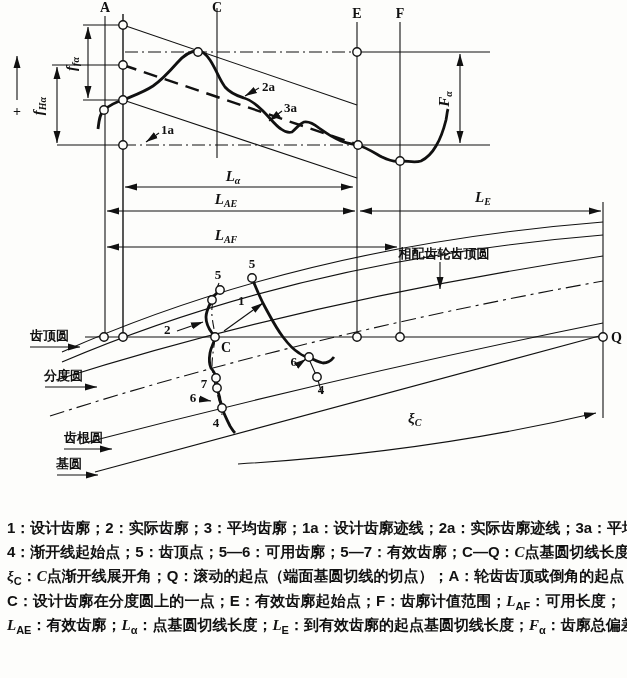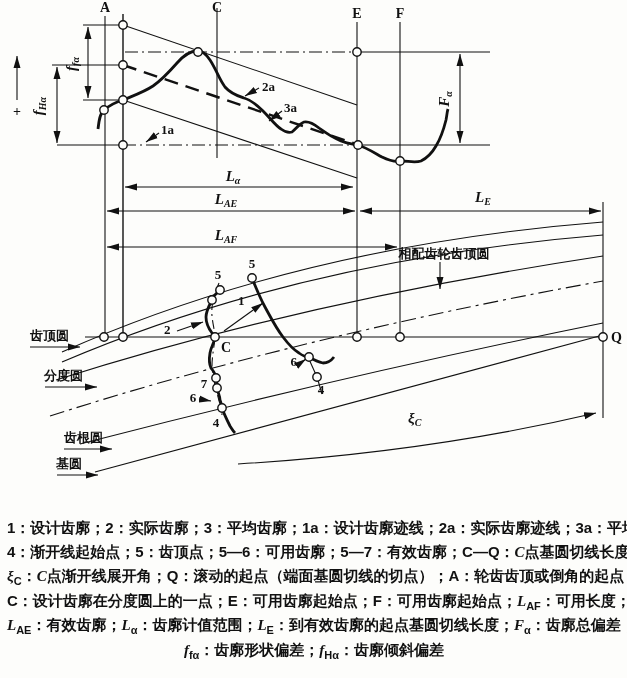--- a/index.html
+++ b/index.html
@@ -195,17 +195,16 @@
     <text class="cjk" x="64" y="442">齿根圆</text>
     <text class="cjk" x="56" y="468">基圆</text>
     <text class="cjk" x="444" y="258" text-anchor="middle">相配齿轮齿顶圆</text>
   </g>
 </svg>
 
 <div class="legend">
   <div class="legend-line just"><span>1：设计齿廓；2：实际齿廓；3：平均齿廓；1a：设计齿廓迹线；2a：实际齿廓迹线；3a：平均齿廓迹线；</span></div>
   <div class="legend-line just"><span>4：渐开线起始点；5：齿顶点；5—6：可用齿廓；5—7：有效齿廓；C—Q：</span><span class="it">C</span><span>点基圆切线长度；</span></div>
   <div class="legend-line just"><span class="it">ξ</span><sub>C</sub><span>：</span><span class="it">C</span><span>点渐开线展开角；Q：滚动的起点（端面基圆切线的切点）；A：轮齿齿顶或倒角的起点；</span></div>
-  <div class="legend-line just"><span>C：设计齿廓在分度圆上的一点；E：可用齿廓起始点；F：可用齿廓起始点；</span><span class="it">L</span><sub>AF</sub><span>：可用长度；</span></div>
-  <div class="legend-line just"><span class="it">L</span><sub>AE</sub><span>：有效齿廓；</span><span class="it">L</span><sub>α</sub><span>：齿廓计值范围；</span><span class="it">L</span><sub>E</sub><span>：到有效齿廓的起点基圆切线长度；</span><span class="it">F</span><sub>α</sub><span>：齿廓总偏差；</span></div>
-  <div class="legend-line center"><span class="it">f</span><sub>fα</sub><span>：齿廓形状偏差；</span><span class="it">f</span><sub>Hα</sub><span>：齿廓倾斜偏差</span></div>
+  <div class="legend-line just"><span>C：设计齿廓在分度圆上的一点；E：有效齿廓起始点；F：齿廓计值范围；</span><span class="it">L</span><sub>AF</sub><span>：可用长度；</span></div>
+  <div class="legend-line just"><span class="it">L</span><sub>AE</sub><span>：有效齿廓；</span><span class="it">L</span><sub>α</sub><span>：点基圆切线长度；</span><span class="it">L</span><sub>E</sub><span>：到有效齿廓的起点基圆切线长度；</span><span class="it">F</span><sub>α</sub><span>：齿廓总偏差；</span></div>
 </div>
 </div>
 
 </body></html>

